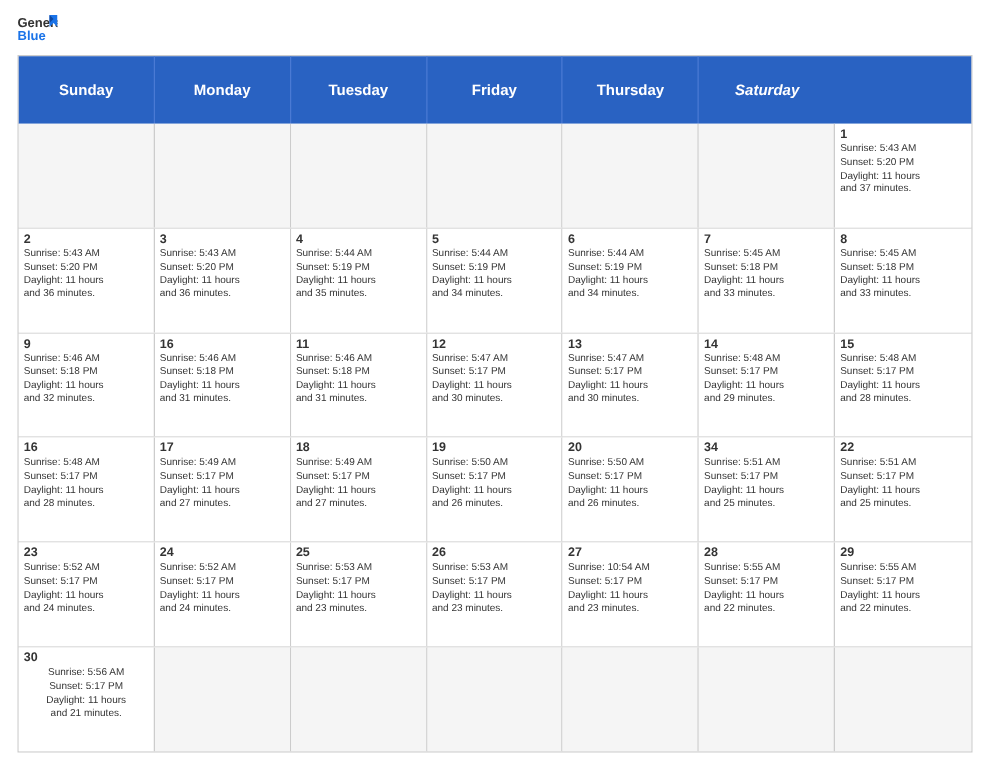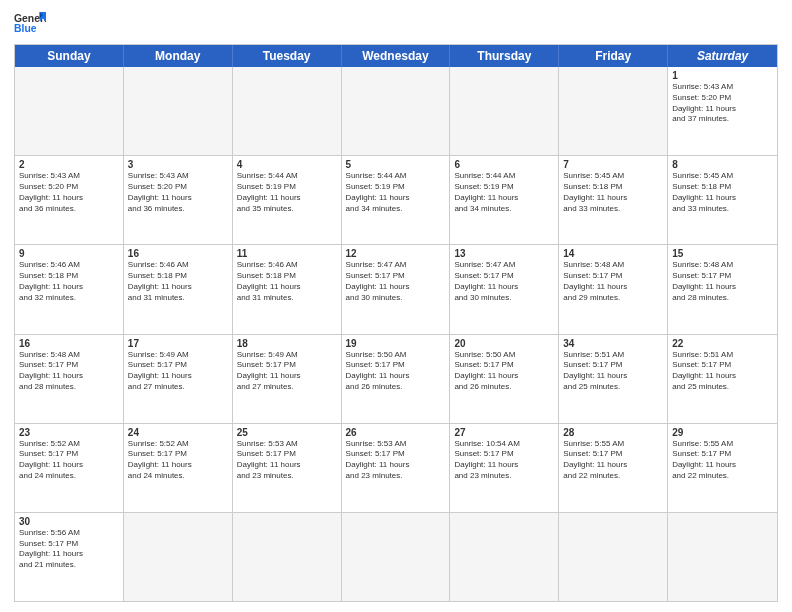--- a/index.html
+++ b/index.html
@@ -53,21 +53,21 @@
     }
     .cal-header {
       display: grid;
       grid-template-columns: repeat(7, 1fr);
       background: #2962c2;
     }
     .cal-header-cell {
       color: #fff;
       font-size: 12px;
       font-weight: bold;
-      padding: 4px 4px;
+      padding: 20px 4px;
       text-align: center;
       border-right: 1px solid #4a7ad4;
     }
     .cal-header-cell:last-child { border-right: none; font-style: italic; }
     .cal-body {
       flex: 1;
       display: flex;
       flex-direction: column;
     }
     .cal-row {
@@ -117,23 +117,22 @@
     <div class="title-block">
       <div class="month-title"></div>
       <div class="location"></div>
     </div>
   </div>
   <div class="calendar">
     <div class="cal-header" id="cal-header">
         <div class="cal-header-cell">Sunday</div>
         <div class="cal-header-cell">Monday</div>
         <div class="cal-header-cell">Tuesday</div>
-        <div class="cal-header-cell">Wednesday</div>
+        <div class="cal-header-cell">Friday</div>
         <div class="cal-header-cell">Thursday</div>
-        <div class="cal-header-cell">Friday</div>
         <div class="cal-header-cell">Saturday</div>
       </div>
     <div class="cal-body" id="cal-body">
         <div class="cal-row">
           <div class="cal-cell empty"></div>
           <div class="cal-cell empty"></div>
           <div class="cal-cell empty"></div>
           <div class="cal-cell empty"></div>
           <div class="cal-cell empty"></div>
           <div class="cal-cell empty"></div>
@@ -345,21 +344,21 @@
             <span class="day-num">29</span>
             <div class="cell-info" style="white-space: pre-line;">Sunrise: 5:55 AM
 Sunset: 5:17 PM
 Daylight: 11 hours
 and 22 minutes.</div>
           </div>
         </div>
         <div class="cal-row">
           <div class="cal-cell">
             <span class="day-num">30</span>
-            <div class="cell-info" style="white-space: pre-line;">Sunrise: 5:56 AM
+            <div class="cell-info" style="white-space: pre-line; text-align: center;">Sunrise: 5:56 AM
 Sunset: 5:17 PM
 Daylight: 11 hours
 and 21 minutes.</div>
           </div>
           <div class="cal-cell empty"></div>
           <div class="cal-cell empty"></div>
           <div class="cal-cell empty"></div>
           <div class="cal-cell empty"></div>
           <div class="cal-cell empty"></div>
           <div class="cal-cell empty"></div>

